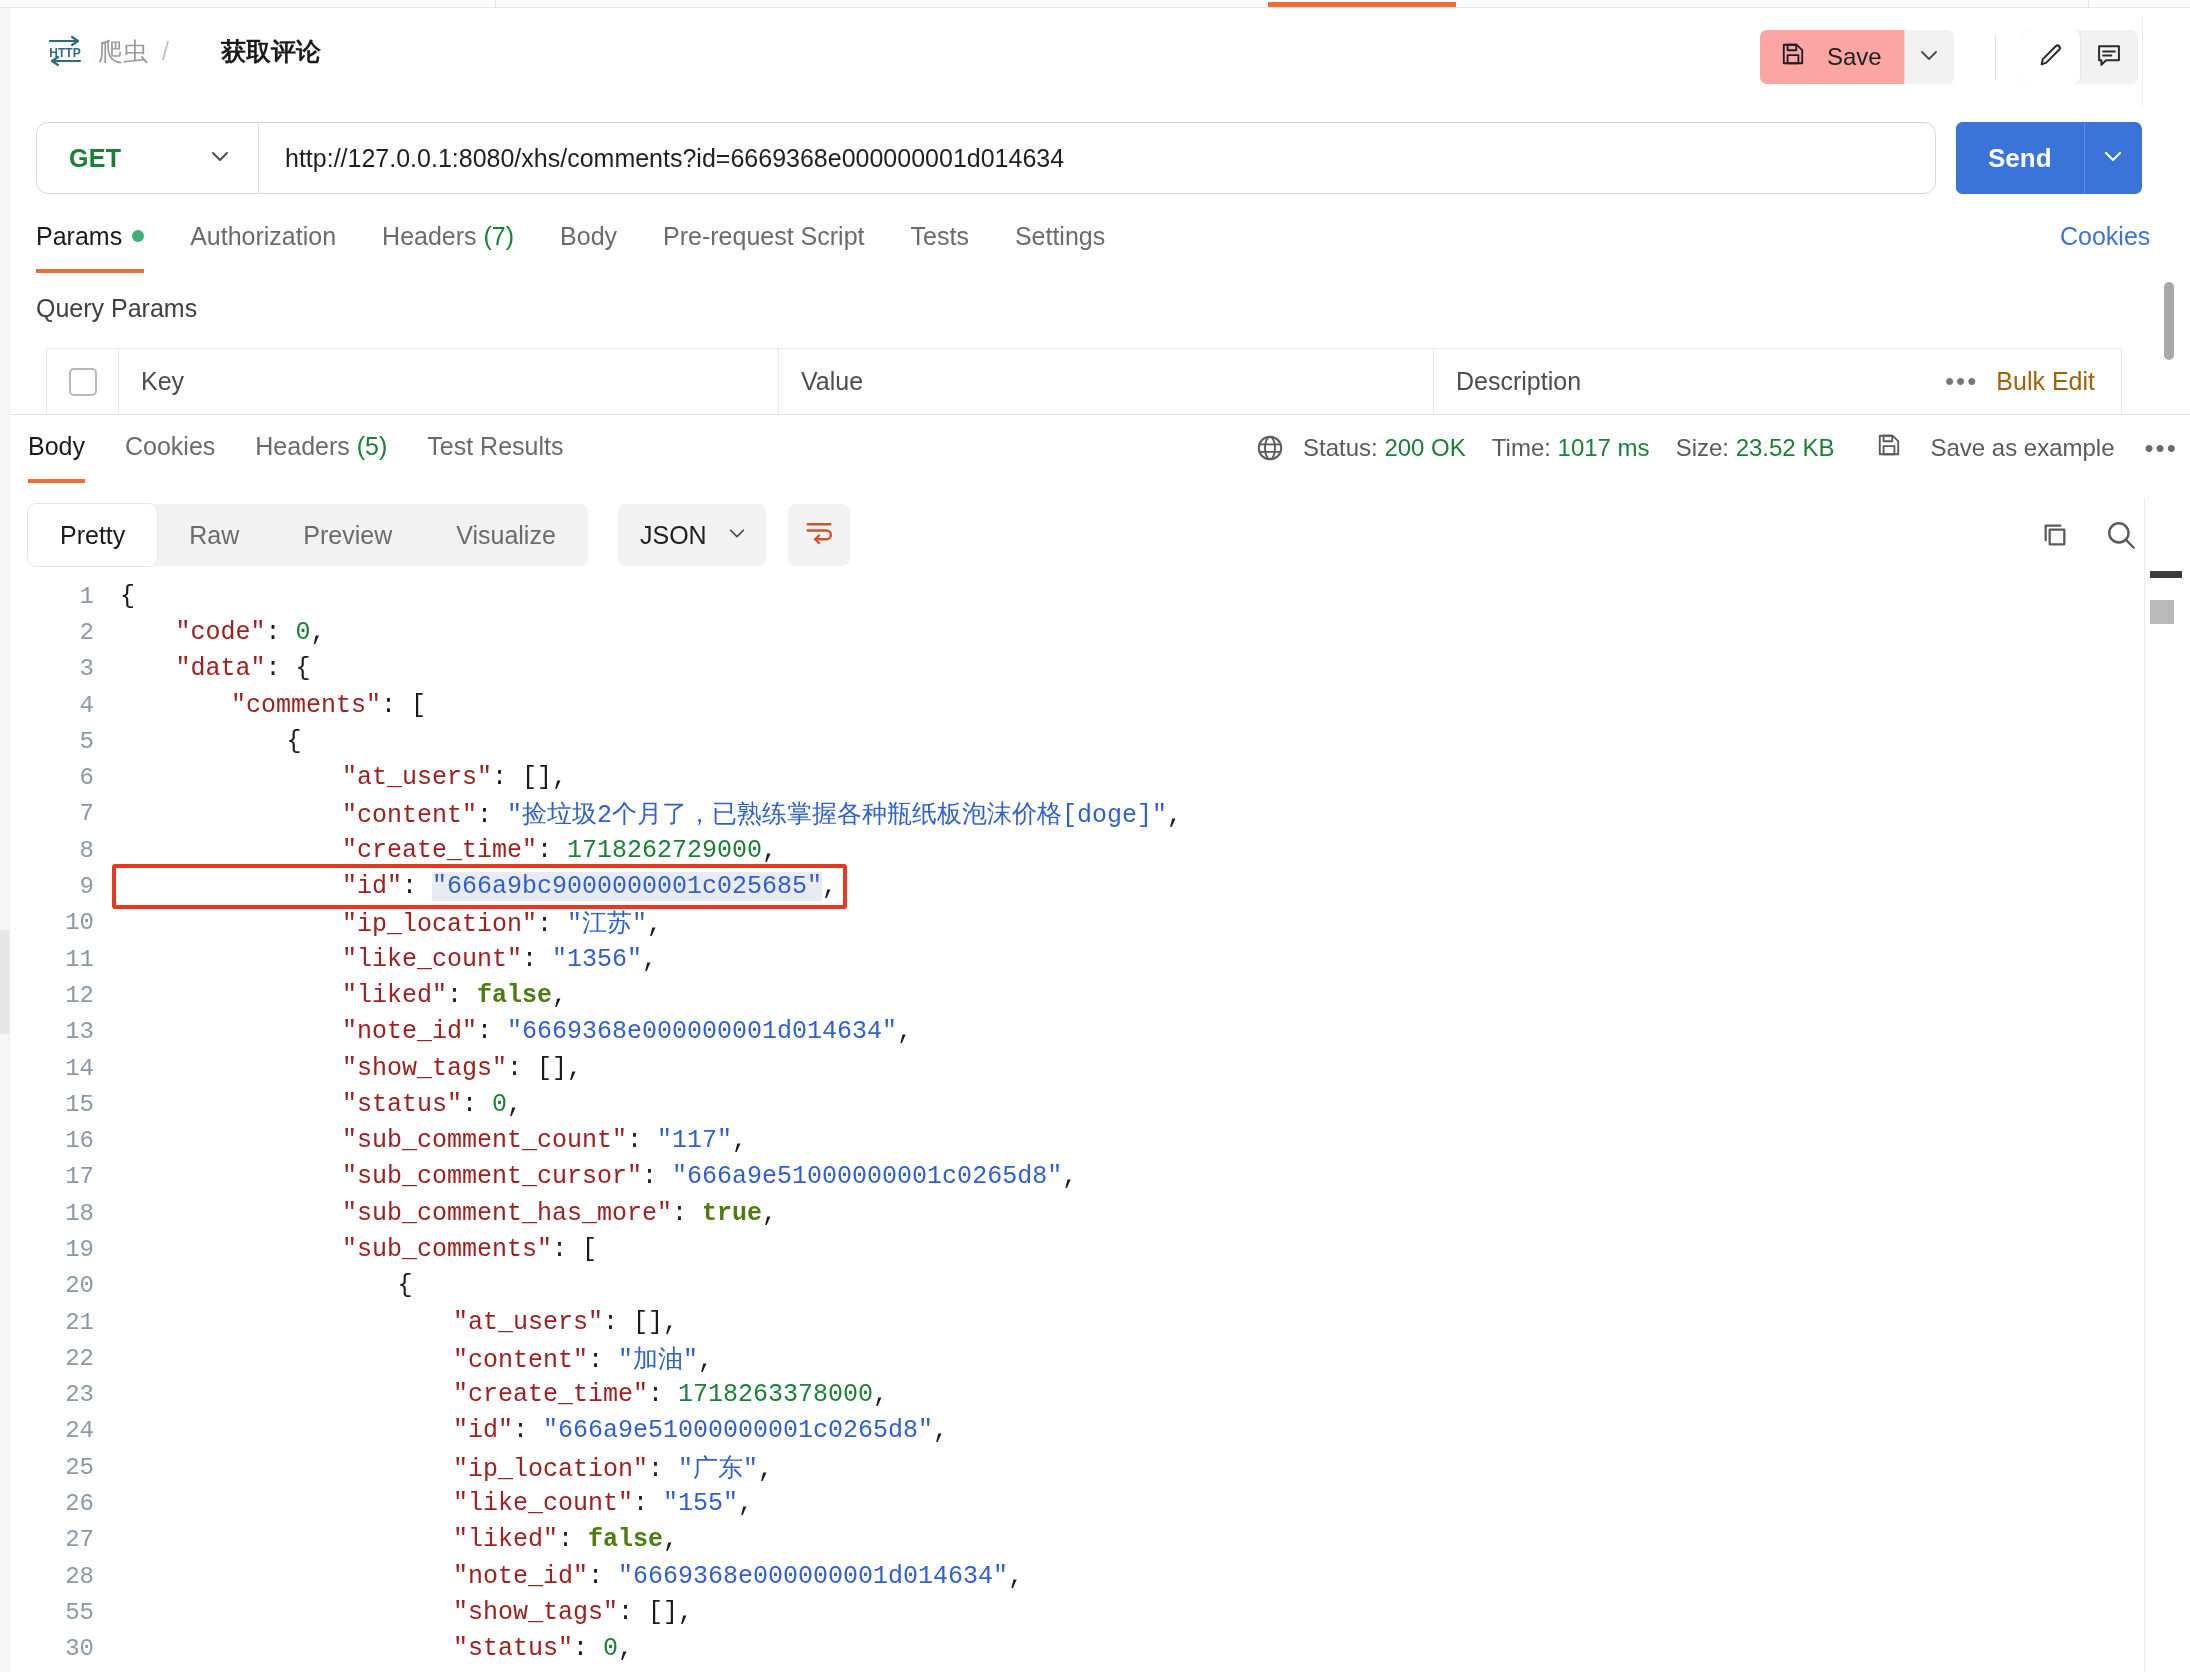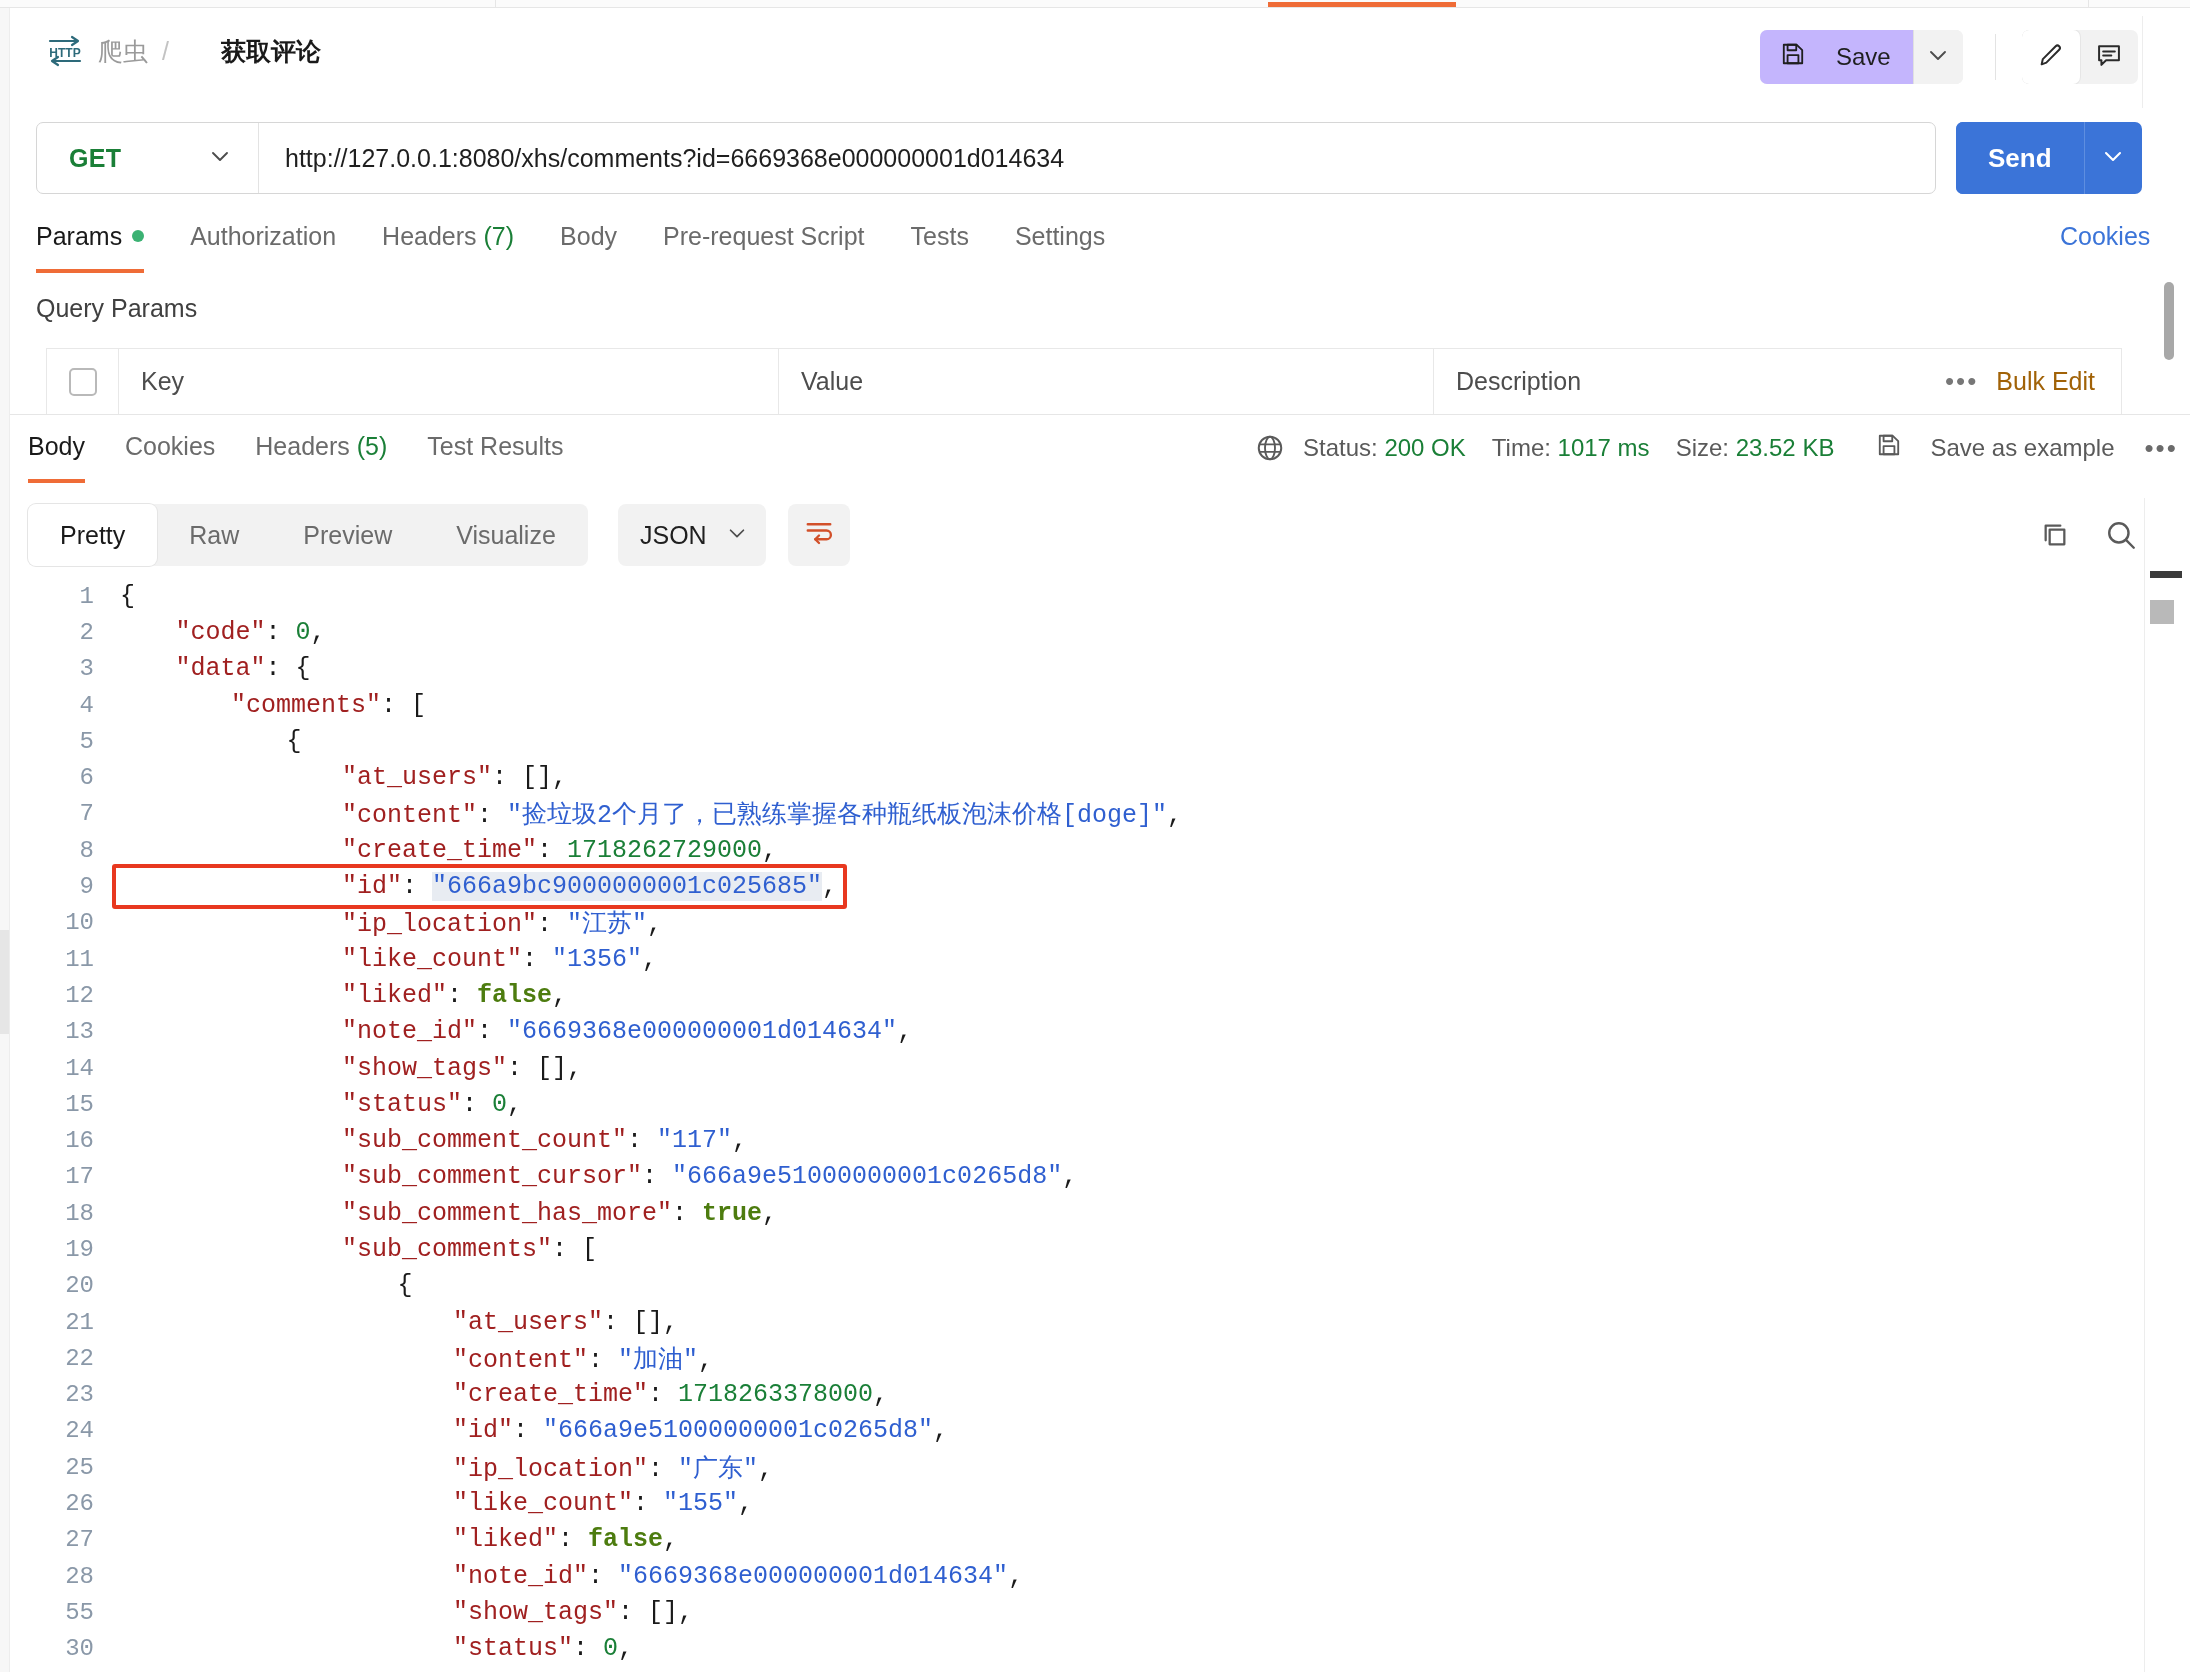--- a/index.html
+++ b/index.html
@@ -47,44 +47,44 @@
   .crumb-root { color: #9a9a9a; font-size: 25px; }
   .crumb-sep { color: #c3c3c3; font-size: 25px; }
   .crumb-leaf { color: #1a1a1a; font-size: 25px; font-weight: bold; margin-left: 38px; }
 
   .save-group {
     position: absolute; top: 22px; left: 1750px;
     display: flex; align-items: stretch; height: 54px;
     background: #f2f2f2; border-radius: 7px; overflow: hidden;
   }
   .save-btn {
-    display: flex; align-items: center; gap: 30px;
+    display: flex; align-items: center; gap: 21px;
     padding: 0 22px 0 20px; font-size: 24px; color: #1f1f1f;
-    cursor: pointer; background: #c4b5fd; border: 0;
+    cursor: pointer; background: #fca5a5; border: 0;
     font-family: "Liberation Sans", sans-serif;
   }
   .save-caret {
     width: 50px; display: flex; align-items: center; justify-content: center;
     border-left: 1px solid #e0e0e0; background: #f2f2f2; cursor: pointer;
   }
   .vsep-header { position: absolute; top: 26px; left: 1985px; width: 1px; height: 46px; background: #e3e3e3; }
   .icon-group {
     position: absolute; top: 22px; left: 2012px;
     display: flex; align-items: stretch; height: 54px;
     background: #f2f2f2; border-radius: 7px; overflow: hidden;
   }
   .icon-btn { width: 58px; display: flex; align-items: center; justify-content: center; cursor: pointer; }
   .icon-btn.active { background: #ffffff; border-radius: 7px; box-shadow: 0 0 0 1px #e6e6e6; }
   .header-right-sep { position: absolute; top: 8px; left: 2132px; width: 1px; height: 92px; background: #ededed; }
 
   
   .urlbar-wrap { position: absolute; top: 112px; left: 10px; width: 2180px; height: 94px; }
   .method-url {
     position: absolute; top: 10px; left: 26px; width: 1900px; height: 72px;
-    border: 1px solid #d6d6d6; border-radius: 7px; background: #ffffff;
+    border: 1px solid #d6d6d6; border-radius: 12px; background: #ffffff;
     display: flex; align-items: center;
   }
   .method-box {
     width: 222px; height: 70px; display: flex; align-items: center;
     justify-content: space-between; padding: 0 26px 0 32px;
     border-right: 1px solid #e3e3e3; cursor: pointer;
   }
   .method-label { font-size: 25px; color: #1a7f37; font-weight: bold; letter-spacing: .3px; }
   .url-input {
     flex: 1; height: 70px; border: 0; outline: 0; background: transparent;

